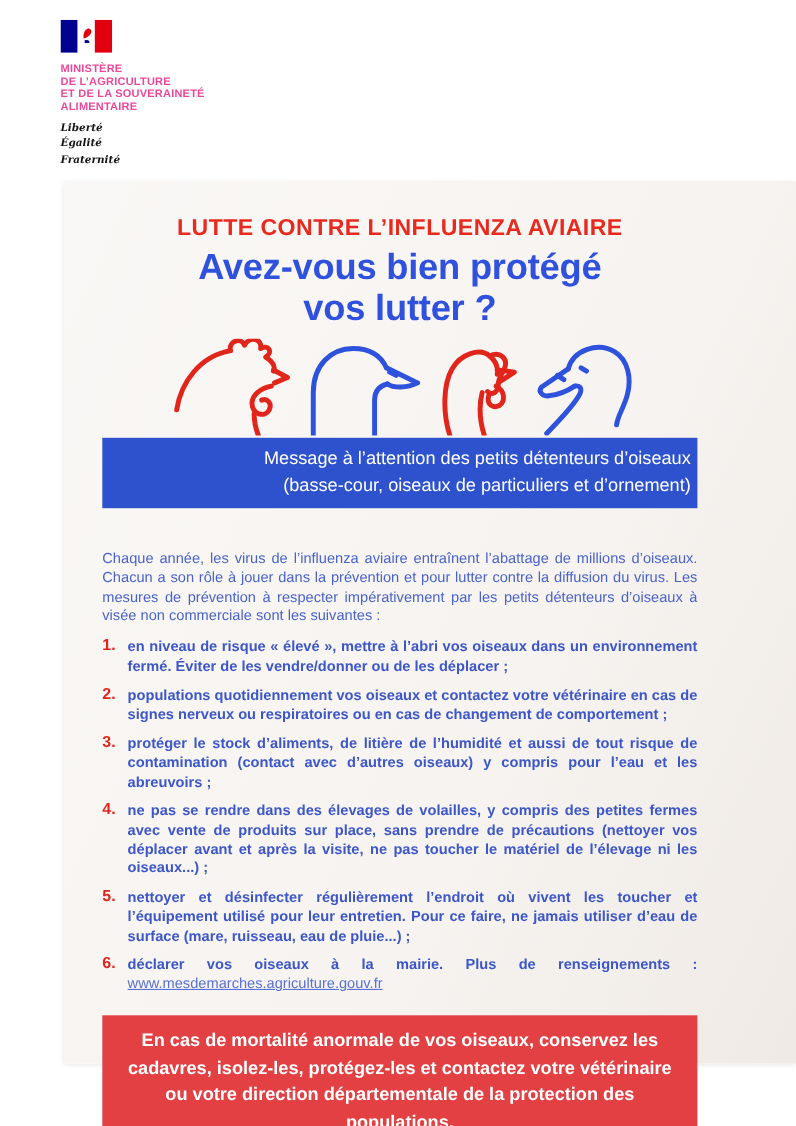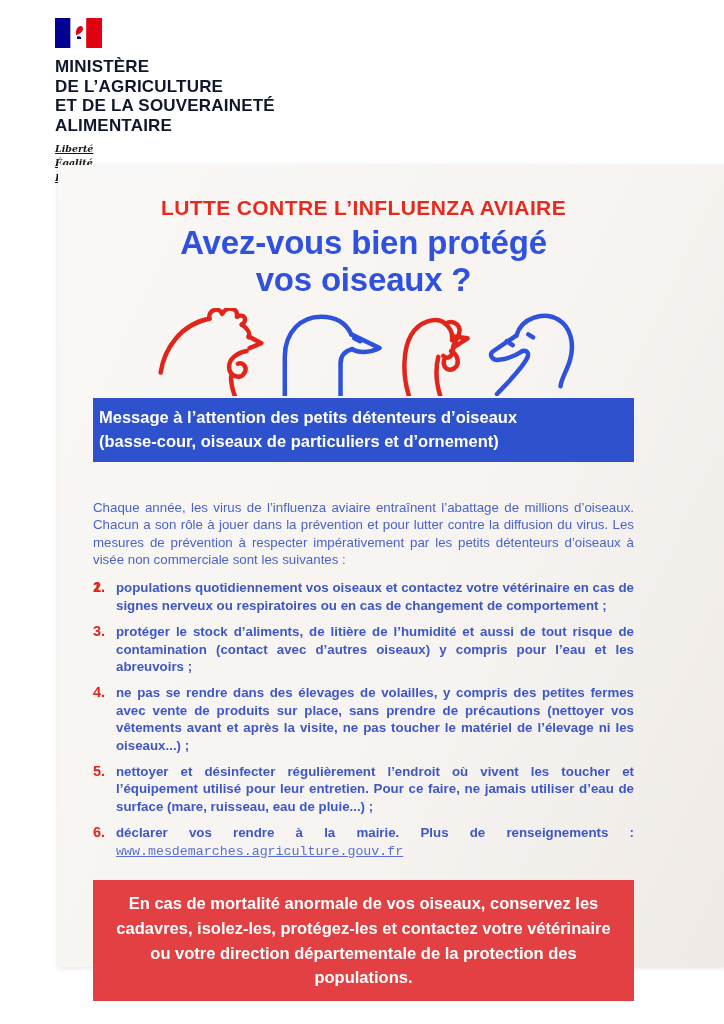--- a/index.html
+++ b/index.html
@@ -8,28 +8,27 @@
     position:relative;
     background:#ffffff;
     font-family:"Liberation Sans", sans-serif;
     overflow:hidden;
   }
 
   
   .gov-logo { position:absolute; left:55px; top:18px; }
   .flag { display:block; margin-bottom:9px; }
   .ministry {
-    font-weight:bold; font-size:17px; line-height:1.15;
-    color:#0f172a; letter-spacing:0.2px; white-space:pre-line;
+    font-weight:bold; font-size:10px; line-height:1.15;
+    color:#ec4899; letter-spacing:0.2px; white-space:pre-line;
   }
   .motto {
     margin-top:7px; font-family:"DejaVu Serif", serif; font-style:italic;
     font-size:9.5px; line-height:1.5; color:#161616; white-space:pre-line;
     font-weight:bold;
-    text-decoration:underline;
   }
 
   
   .card {
     position:absolute; left:58px; top:165px; width:666px; height:802px;
     background:linear-gradient(115deg,#faf8f6 0%, #f6f3f0 60%, #efeae6 100%);
     box-shadow:0 1px 5px rgba(0,0,0,0.12);
   }
   .content { width:541px; margin-left:35px; }
 
@@ -38,41 +37,41 @@
     color:#e8291e; font-size:21px; font-weight:700; letter-spacing:0.4px;
   }
   .title {
     margin-top:5px; text-align:center; color:#2f51dd;
     font-size:33px; font-weight:800; line-height:1.12;
     white-space:pre-line; letter-spacing:-0.2px;
   }
   .birds { display:block; margin:9px auto 0; }
 
   .banner-blue {
-    margin-top:2px; background:#2e52cd; color:#ffffff; text-align:left;
-    font-weight:700; font-size:16.5px; line-height:1.45; padding:8px 6px;
+    margin-top:2px; background:#2e52cd; color:#ffffff; text-align:right;
+    font-weight:400; font-size:16.5px; line-height:1.45; padding:8px 6px;
     white-space:pre-line;
   }
 
   .intro {
     margin-top:37px; color:#4a63cb; font-size:13.3px; line-height:1.31;
     text-align:justify; font-weight:500;
   }
 
   .rules { margin-top:11px; list-style:none; }
   .rule {
     position:relative; padding-left:23px; margin-bottom:9px;
     color:#3e57c8; font-weight:700; font-size:13.3px; line-height:1.31;
     text-align:justify;
   }
   .rule-num {
     position:absolute; left:0; top:-1px;
     color:#e1251b; font-weight:800; font-size:14.5px;
   }
-  .rule .inline-link { color:#5a70d6; font-weight:500; text-decoration:underline; cursor:pointer;font-family:Liberation Mono, monospace; }
+  .rule .inline-link { color:#5a70d6; font-weight:500; text-decoration:underline; cursor:pointer; }
 
   .banner-red {
     margin-top:20px; background:#e24043; color:#ffffff; text-align:center;
     font-weight:700; font-size:16.5px; line-height:1.5; padding:11px 12px;
   }
 </style>
 </head>
 <body>
 
 <div class="gov-logo">
@@ -91,21 +90,21 @@
 Égalité
 Fraternité</div>
 </div>
 
 <div class="card">
   <div class="content">
 
     <div class="kicker">LUTTE CONTRE L’INFLUENZA AVIAIRE</div>
 
     <h1 class="title">Avez-vous bien protégé
-vos oiseaux ?</h1>
+vos lutter ?</h1>
 
     <svg class="birds" width="432" height="88" viewBox="0 0 432 90" fill="none" stroke-linecap="round" stroke-linejoin="round" stroke-width="4.6">
 
       <g stroke="#e1251b">
         <path d="M8,66 C12,40 30,16 58,11"></path>
         <path d="M58,11 C56,2 68,-2 71,6 C76,-3 88,0 86,9 C93,5 98,12 91,17"></path>
         <path d="M91,17 C97,21 100,26 98,30"></path>
         <path d="M98,29 L111,36 L99,41"></path>
         <path d="M96,44 C86,46 78,52 78,60 C78,70 90,74 94,66 C97,60 92,55 87,57"></path>
         <path d="M80,70 C80,78 82,85 84,90"></path>
@@ -136,39 +135,40 @@
     </svg>
 
     <div class="banner-blue">Message à l’attention des petits détenteurs d’oiseaux
 (basse-cour, oiseaux de particuliers et d’ornement)</div>
 
     <p class="intro">Chaque année, les virus de l’influenza aviaire entraînent l’abattage de millions d’oiseaux. Chacun a son rôle à jouer dans la prévention et pour lutter contre la diffusion du virus. Les mesures de prévention à respecter impérativement par les petits détenteurs d’oiseaux à visée non commerciale sont les suivantes :</p>
 
     <ol class="rules">
       <li class="rule">
         <span class="rule-num">1.</span>
+        <span>en niveau de risque « élevé », mettre à l’abri vos oiseaux dans un environnement fermé. Éviter de les vendre/donner ou de les déplacer ;</span>
       </li>
       <li class="rule">
         <span class="rule-num">2.</span>
         <span>populations quotidiennement vos oiseaux et contactez votre vétérinaire en cas de signes nerveux ou respiratoires ou en cas de changement de comportement ;</span>
       </li>
       <li class="rule">
         <span class="rule-num">3.</span>
         <span>protéger le stock d’aliments, de litière de l’humidité et aussi de tout risque de contamination (contact avec d’autres oiseaux) y compris pour l’eau et les abreuvoirs ;</span>
       </li>
       <li class="rule">
         <span class="rule-num">4.</span>
-        <span>ne pas se rendre dans des élevages de volailles, y compris des petites fermes avec vente de produits sur place, sans prendre de précautions (nettoyer vos vêtements avant et après la visite, ne pas toucher le matériel de l’élevage ni les oiseaux...) ;</span>
+        <span>ne pas se rendre dans des élevages de volailles, y compris des petites fermes avec vente de produits sur place, sans prendre de précautions (nettoyer vos déplacer avant et après la visite, ne pas toucher le matériel de l’élevage ni les oiseaux...) ;</span>
       </li>
       <li class="rule">
         <span class="rule-num">5.</span>
         <span>nettoyer et désinfecter régulièrement l’endroit où vivent les toucher et l’équipement utilisé pour leur entretien. Pour ce faire, ne jamais utiliser d’eau de surface (mare, ruisseau, eau de pluie...) ;</span>
       </li>
       <li class="rule">
         <span class="rule-num">6.</span>
-        <span>déclarer vos rendre à la mairie. Plus de renseignements : </span><a class="inline-link">www.mesdemarches.agriculture.gouv.fr</a>
+        <span>déclarer vos oiseaux à la mairie. Plus de renseignements : </span><a class="inline-link">www.mesdemarches.agriculture.gouv.fr</a>
       </li>
     </ol>
 
     <div class="banner-red">En cas de mortalité anormale de vos oiseaux, conservez les cadavres, isolez-les, protégez-les et contactez votre vétérinaire ou votre direction départementale de la protection des populations.</div>
 
   </div>
 </div>
 
 </body></html>

